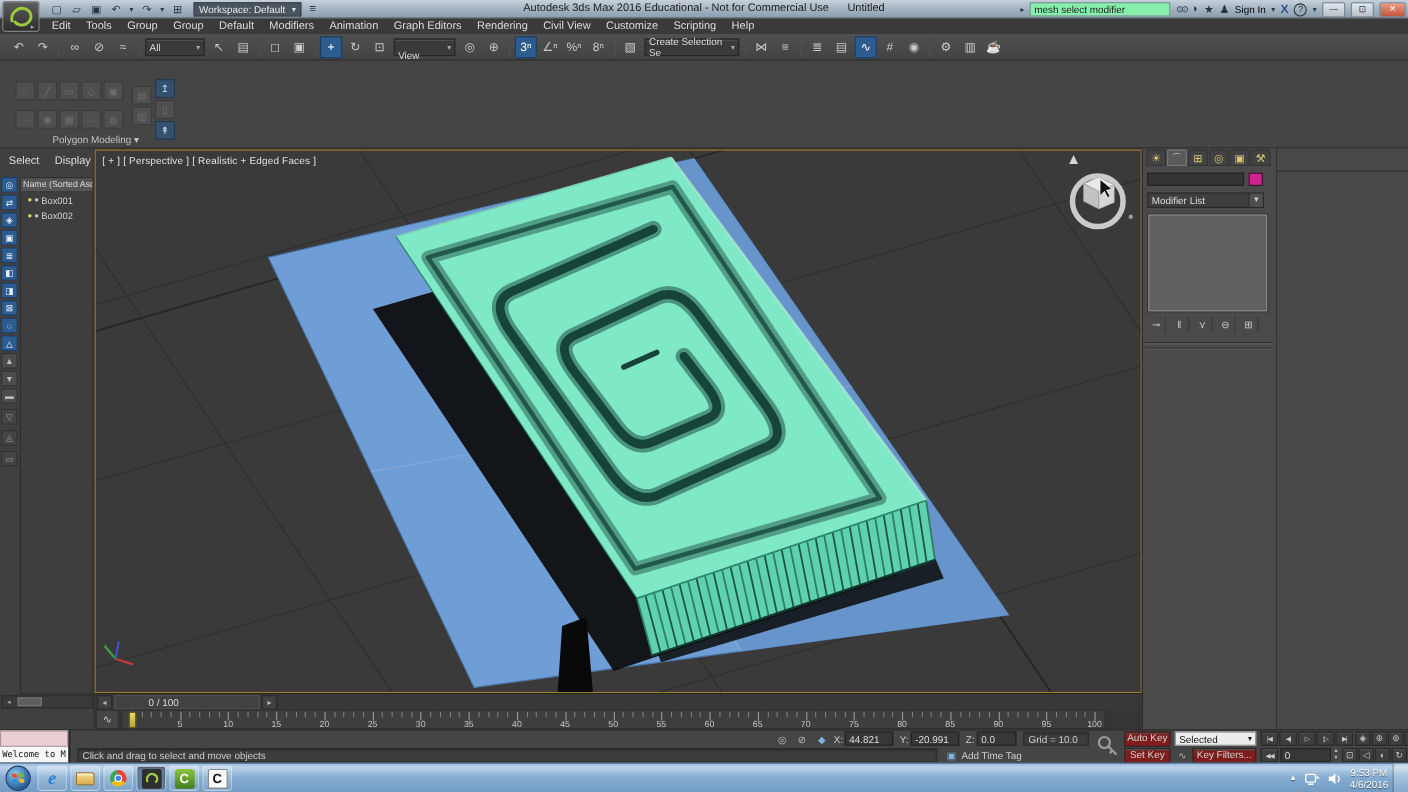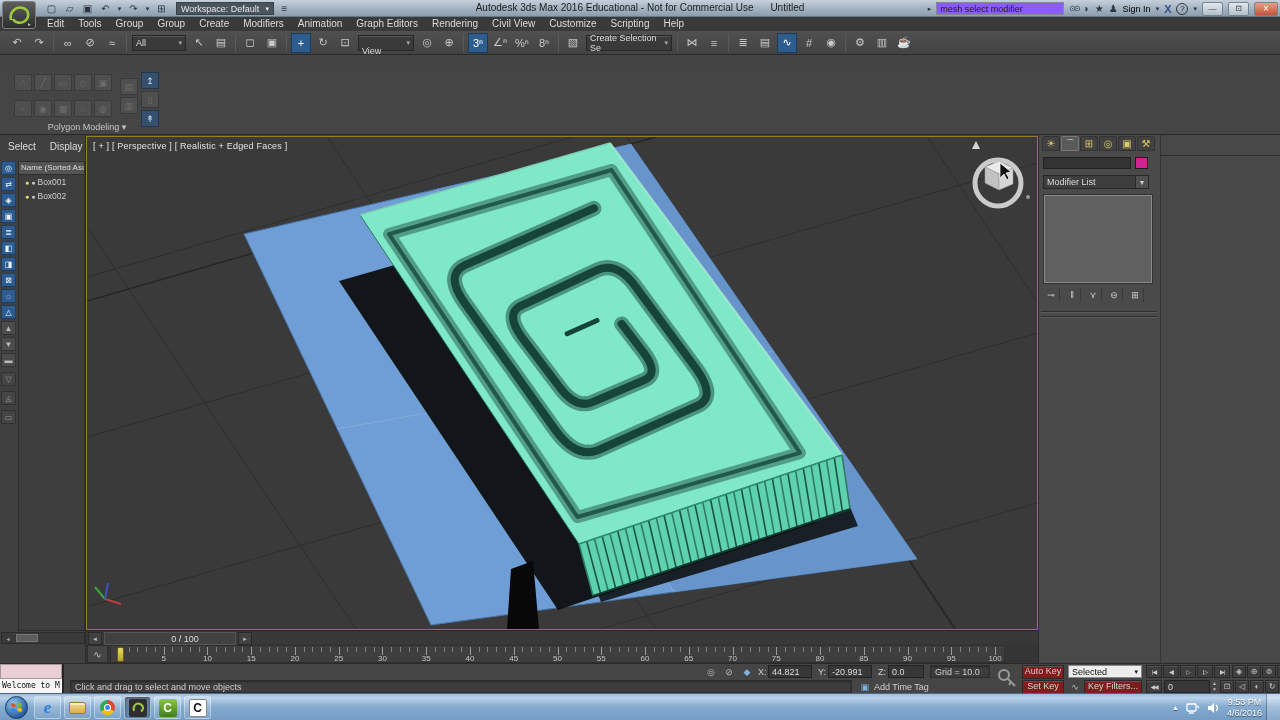--- a/index.html
+++ b/index.html
@@ -15,21 +15,21 @@
   .logo-btn { left:2px; top:1px; width:34px; height:28px; z-index:30;
     background:linear-gradient(#5e5e5e,#2d2d2d); border:1px solid #808080; border-radius:3px;
     display:flex; align-items:center; justify-content:center; }
   .qat { left:44px; top:1px; height:15px; display:flex; align-items:center; gap:3px; }
   .qat-btn { width:15px; height:14px; display:flex; align-items:center; justify-content:center;
     color:#2b3640; font-size:10px; }
   .ws-drop { height:13px; background:#4a545d; border:1px solid #39434c; color:#e8e8e8;
     font-size:9px; display:flex; align-items:center; padding:0 4px; gap:6px; margin-left:4px; }
   .title-text { left:0; top:0; width:1280px; height:16px; text-align:center; line-height:16px; }
   .rt-cluster { right:2px; top:1px; height:15px; display:flex; align-items:center; gap:5px; }
-  .search-box { width:128px; height:13px; background:#8b5cf6; border:1px solid #7d8b98;
+  .search-box { width:128px; height:13px; background:#86efac; border:1px solid #7d8b98;
     font-size:9px; color:#222; padding:0 3px; font-family:"Liberation Sans",sans-serif; }
   .tb-ico { font-size:10px; color:#2b3640; }
   .winbtn { width:21px; height:14px; border:1px solid #76848f; border-radius:2px;
     background:linear-gradient(#e2e8ee,#b4bfc8); font-size:8px; color:#333;
     display:flex; align-items:center; justify-content:center; }
   .winbtn.close { width:24px; background:linear-gradient(#eb9c85,#c2543a); color:#fff; font-size:10px; }
 
   
   .menubar { left:0; top:17px; width:1280px; height:14px; background:#3a3a3a;
     display:flex; align-items:center; padding-left:40px; }
@@ -115,21 +115,21 @@
   .sbtn { width:17px; height:14px; display:flex; align-items:center; justify-content:center;
     font-size:9px; color:#ccc; border-right:1px solid #3a3a3a; }
   .cdivider { position:absolute; left:2px; width:116px; border-top:1px solid #2e2e2e;
     border-bottom:1px solid #5c5c5c; }
   .rightgap { left:1160px; top:135px; width:120px; height:528px; background:#484848;
     border-left:1px solid #343434; }
   .rg-line { position:absolute; left:0; top:20px; width:120px; border-top:1px solid #2e2e2e; }
 
   
   .trackrow { left:86px; top:630px; width:952px; height:15px; background:#383838;
-    border-top:1px solid #262626;text-align:center; }
+    border-top:1px solid #262626; }
   .tr-arrow { position:absolute; top:1px; width:14px; height:13px; background:#424242; border:1px solid #2a2a2a;
     color:#bbb; font-size:7px; display:flex; align-items:center; justify-content:center; }
   .tr-display { position:absolute; left:18px; top:1px; width:132px; height:13px; background:#414141;
     border:1px solid #555; font-size:9px; color:#ddd; padding-left:30px; line-height:12px; }
   .rulerrow { left:86px; top:645px; width:952px; height:18px; background:#353535; }
   .mce-btn { position:absolute; left:1px; top:0; width:21px; height:18px; background:#454545;
     border:1px solid #2c2c2c; color:#c8c8c8; font-size:10px; display:flex; align-items:center; justify-content:center; }
   .ruler { position:absolute; left:24px; top:0; width:895px; height:18px; background:#3e3e3e;
     border:1px solid #2f2f2f; }
   .rtick { position:absolute; top:1px; width:1px; height:5px; background:#7e7e7e; }
@@ -230,21 +230,21 @@
     <div class="winbtn">—</div>
     <div class="winbtn">⊡</div>
     <div class="winbtn close">×</div>
   </div>
 
   <div class="abs menubar" id="menubar">
       <div class="menu-item">Edit</div>
       <div class="menu-item">Tools</div>
       <div class="menu-item">Group</div>
       <div class="menu-item">Group</div>
-      <div class="menu-item">Create</div>
+      <div class="menu-item">Default</div>
       <div class="menu-item">Modifiers</div>
       <div class="menu-item">Animation</div>
       <div class="menu-item">Graph Editors</div>
       <div class="menu-item">Rendering</div>
       <div class="menu-item">Civil View</div>
       <div class="menu-item">Customize</div>
       <div class="menu-item">Scripting</div>
       <div class="menu-item">Help</div>
     </div>
 

